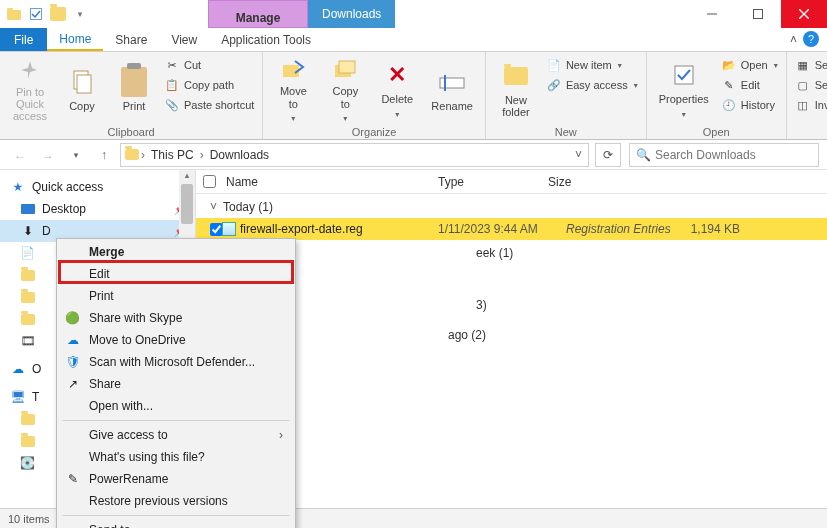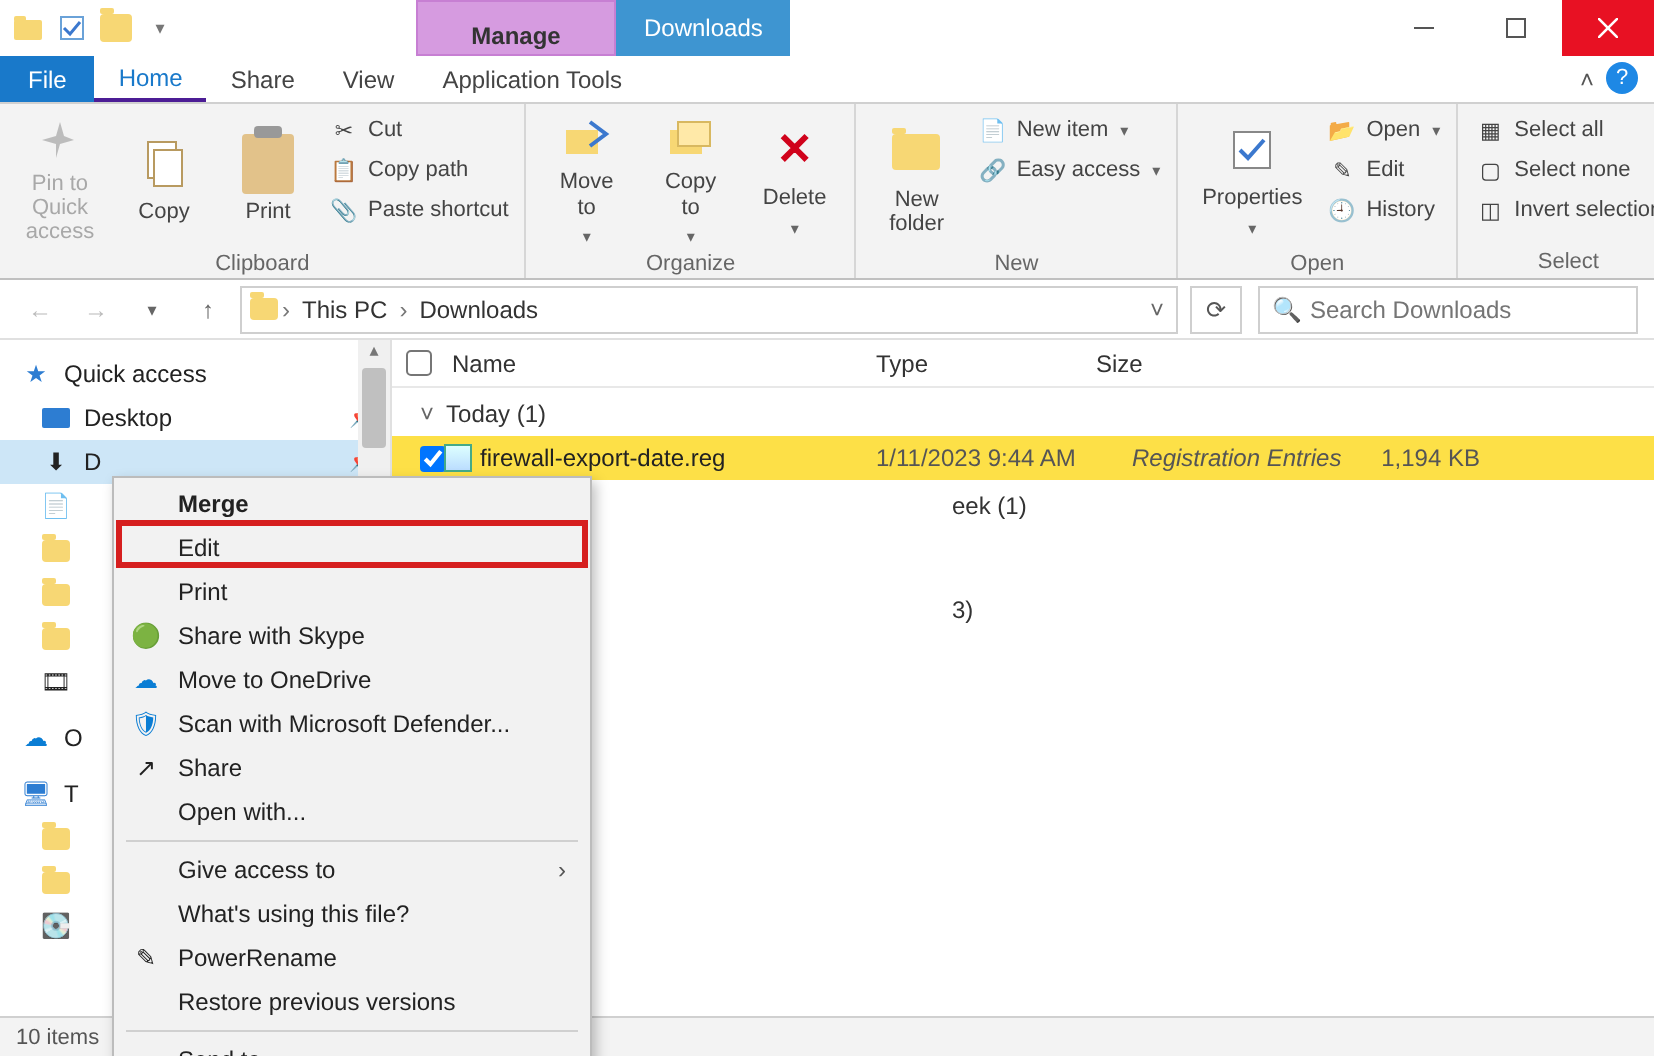--- a/index.html
+++ b/index.html
@@ -14,21 +14,21 @@
   .ctx-tab { width: 100px; height: 28px; background: #d69be0; display:flex;flex-direction:column;align-items:center;justify-content:flex-end; color:#333; border:1px solid #c77fd3;}
   .ctx-tab .lg{font-size:12px;font-weight:700;padding-bottom:2px;}
   .title-label { background:#3e95d1;color:#fff;height:28px;display:flex;align-items:center;padding:0 14px; }
   .win-controls { margin-left:auto; display:flex; }
   .win-btn { width:46px; height:28px; display:flex; align-items:center; justify-content:center; color:#555; }
   .win-btn.close { background:#e81123; color:#fff; }
   
   .ribbon-tabs { height:24px; display:flex; align-items:stretch; border-bottom:1px solid #d0d0d0; position:relative;}
   .file-tab { background:#1979ca;color:#fff;padding:0 14px;display:flex;align-items:center; }
   .rtab { padding:0 12px; display:flex;align-items:center; color:#444; }
-  .rtab.active { border-bottom:2px solid #4c1d95; color:#1979ca;text-align:right; }
+  .rtab.active { border-bottom:2px solid #eab308; color:#1979ca;text-align:right; }
   .help-icon { position:absolute; right:8px; top:3px; width:16px; height:16px; border-radius:50%; background:#1e88e5; color:#fff; display:flex;align-items:center;justify-content:center; font-size:11px;}
   .ribbon-toggle { position:absolute; right:30px; top:5px; color:#555; }
   
   .ribbon { height:88px; background:#f3f3f3; border-bottom:1px solid #c0c0c0; display:flex; }
   .rgroup { border-right:1px solid #d6d6d6; padding:4px 6px 2px; display:flex; flex-direction:column; }
   .rgroup .gcontent { flex:1; display:flex; align-items:flex-start; gap:4px; }
   .rgroup .glabel { text-align:center; font-size:11px; color:#666; padding-top:2px;}
   .bigbtn { display:flex; flex-direction:column; align-items:center; justify-content:center; padding:4px 6px; gap:4px; min-width:48px; height:68px; color:#444;}
   .bigbtn.disabled { color:#a8a8a8; }
   .bigbtn .icon { width:28px; height:28px; display:flex;align-items:center;justify-content:center; }
@@ -221,20 +221,29 @@
           </span>
         <span class="lbl" style="white-space:pre-line">Copy
 to</span>
           <span style="font-size:8px;color:#666;">▾</span>
       </div>
       <div class="bigbtn">
         <span class="icon redx">✕</span>
         <span class="lbl">Delete</span>
           <span style="font-size:8px;color:#666;">▾</span>
       </div>
+      <div class="bigbtn">
+        <span class="icon">
+            <svg width="26" height="20">
+              <rect x="1" y="6" width="24" height="10" fill="#fff" stroke="#888"></rect>
+              <line x1="6" y1="3" x2="6" y2="19" stroke="#3b78ce" stroke-width="2"></line>
+            </svg>
+          </span>
+        <span class="lbl">Rename</span>
+      </div>
     </div>
     <div class="glabel">Organize</div>
   </div>
 
   <div class="rgroup">
     <div class="gcontent">
       <div class="bigbtn">
         <span class="icon">
             <span class="folder-glyph" style="width:24px;height:18px;"></span>
           </span>
@@ -426,20 +435,23 @@
       <span class="size">1,194 KB</span>
     </div>
     <div class="grouphdr" style="padding-left:280px;">
         <span>eek (1)</span>
       </div>
     <div style="height:28px;"></div>
     <div class="grouphdr" style="padding-left:280px;">
         <span>3)</span>
       </div>
     <div style="height:6px;"></div>
+    <div class="grouphdr" style="padding-left:252px;">
+        <span>ago (2)</span>
+      </div>
   </div>
 </div>
 
 <div class="statusbar">
   <span>10 items</span>
 </div>
 
 <div class="ctxmenu">
   <div class="ctxitem bold">
       <span>Merge</span>

